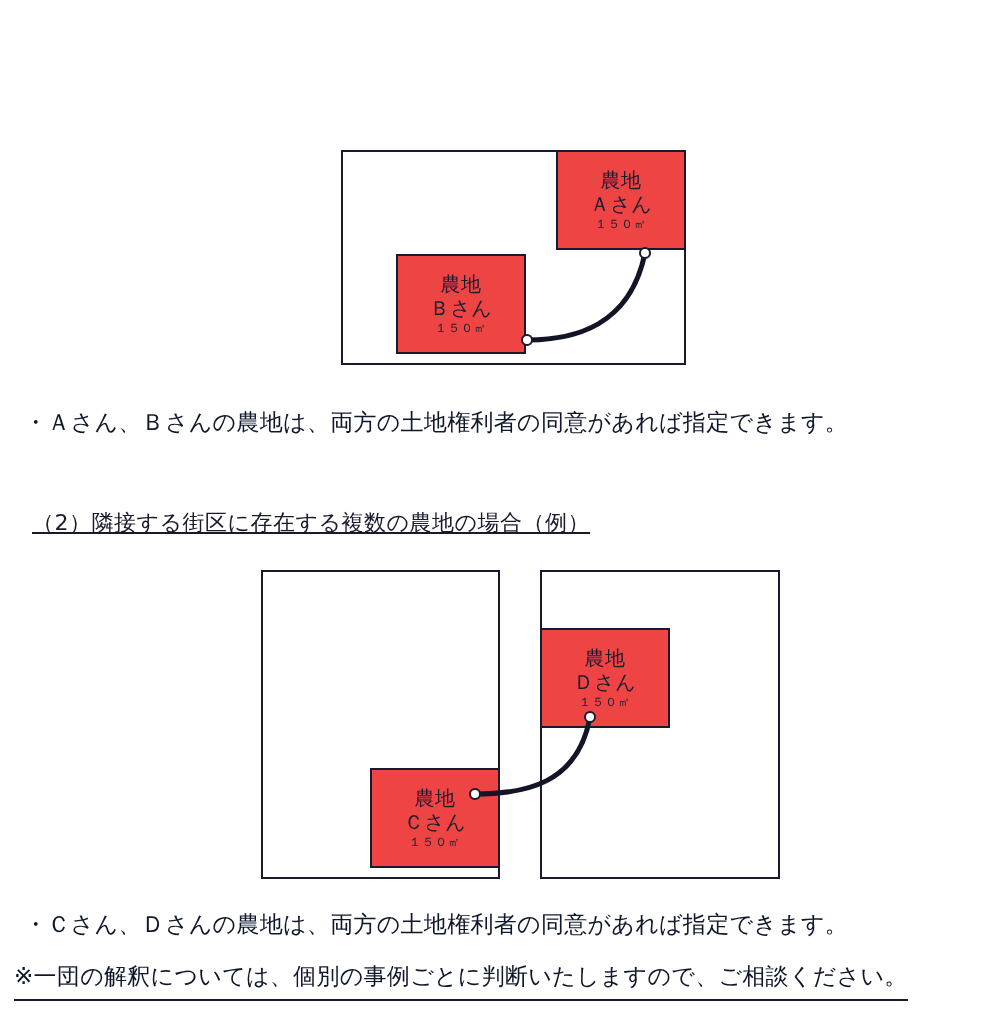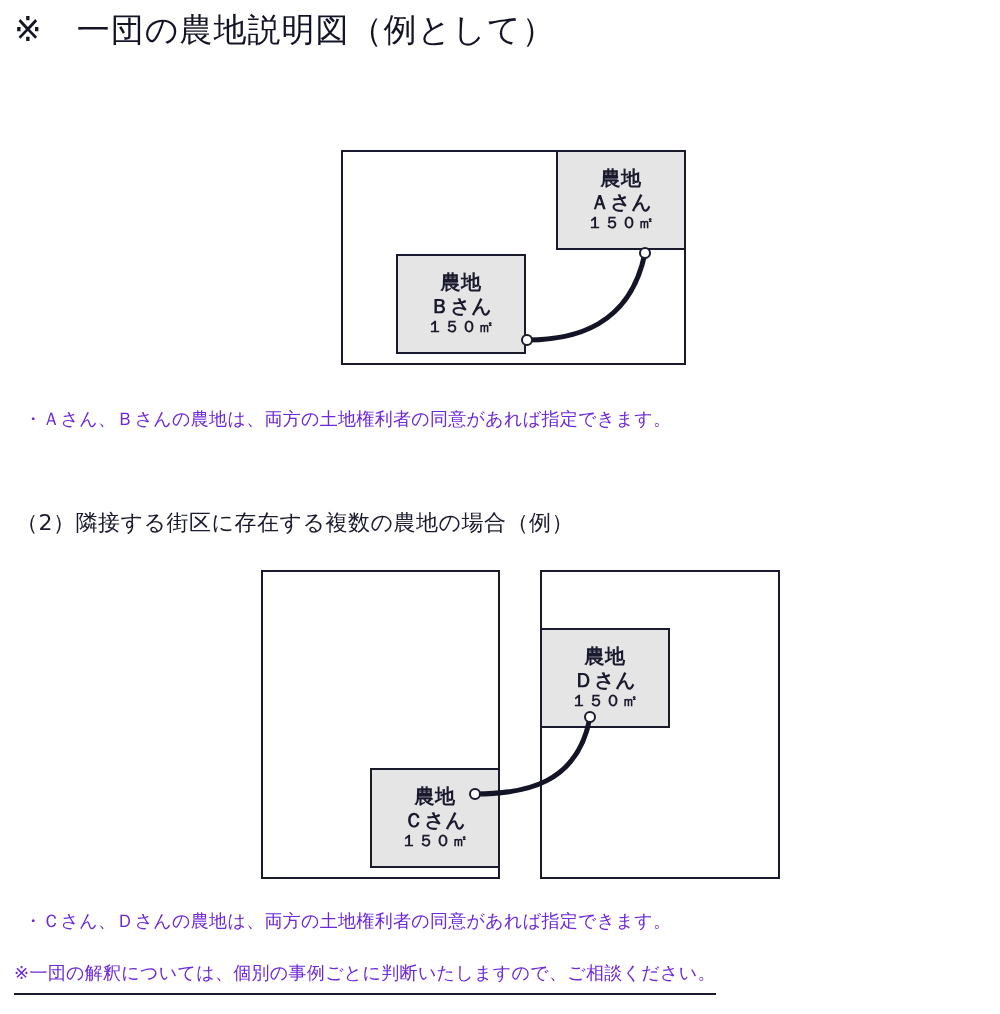--- a/index.html
+++ b/index.html
@@ -36,30 +36,30 @@
   
   .section-heading {
     position: absolute;
     font-size: 22px;
     line-height: 1.2;
     white-space: nowrap;
     letter-spacing: 0.5px;
     color: #1a1a2e;
   }
   #heading-1 { left: 26px; top: 90px; }
-  #heading-2 { left: 16px; top: 510px; }
+  #heading-2 { left: 32px; top: 510px; text-decoration: underline; }
 
   
   .caption {
     position: absolute;
-    font-size: 18px;
+    font-size: 23px;
     line-height: 1.25;
     white-space: nowrap;
     letter-spacing: 0.3px;
-    color: #6d28d9;
+    color: #0f172a;
   }
   #caption-1 { left: 24px; top: 408px; }
   #caption-2 { left: 24px; top: 910px; }
   #footnote {
     left: 14px;
     top: 962px;
     border-bottom: 2px solid #1a1a2e;
     padding-bottom: 8px;
   }
 
@@ -73,37 +73,36 @@
   
   .block {
     position: absolute;
     border: 2px solid #1a1a2e;
     background: #ffffff;
     box-sizing: border-box;
   }
   .plot {
     position: absolute;
     border: 2px solid #1a1a2e;
-    background: #e5e5e5;
+    background: #ef4444;
     box-sizing: border-box;
     display: flex;
     flex-direction: column;
     align-items: center;
     justify-content: center;
-    font-weight: bold;
   }
   .plot .line {
     font-size: 20px;
     line-height: 1.18;
     white-space: nowrap;
     color: #1a1a2e;
     letter-spacing: 0.5px;
   }
   .plot .line.area {
-    font-size: 16px;
+    font-size: 12px;
     letter-spacing: 1px;
   }
 
   
   .dot {
     position: absolute;
     width: 12px;
     height: 12px;
     border-radius: 50%;
     background: #ffffff;
@@ -127,21 +126,20 @@
     stroke: #141427;
     stroke-width: 5;
     stroke-linecap: round;
   }
 </style>
 </head>
 <body>
 
 <div class="page">
 
-  <div class="title">※　一団の農地説明図（例として）</div>
 
 
   <div class="diagram" id="diagram-1">
 
     <div class="block" style="left:341px; top:14px; width:345px; height:215px;"></div>
 
     <div class="plot" style="left:556px; top:14px; width:130px; height:100px;">
       <span class="line">農地</span>
       <span class="line">Ａさん</span>
       <span class="line area">１５０㎡</span>

